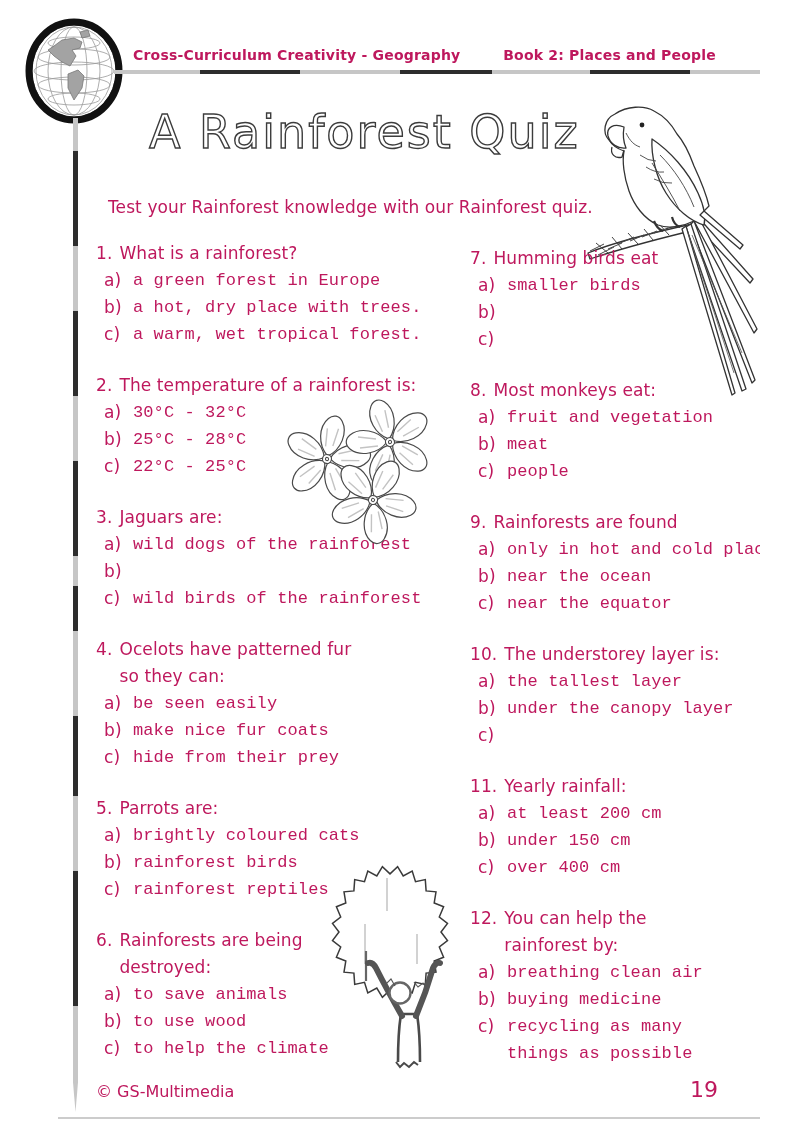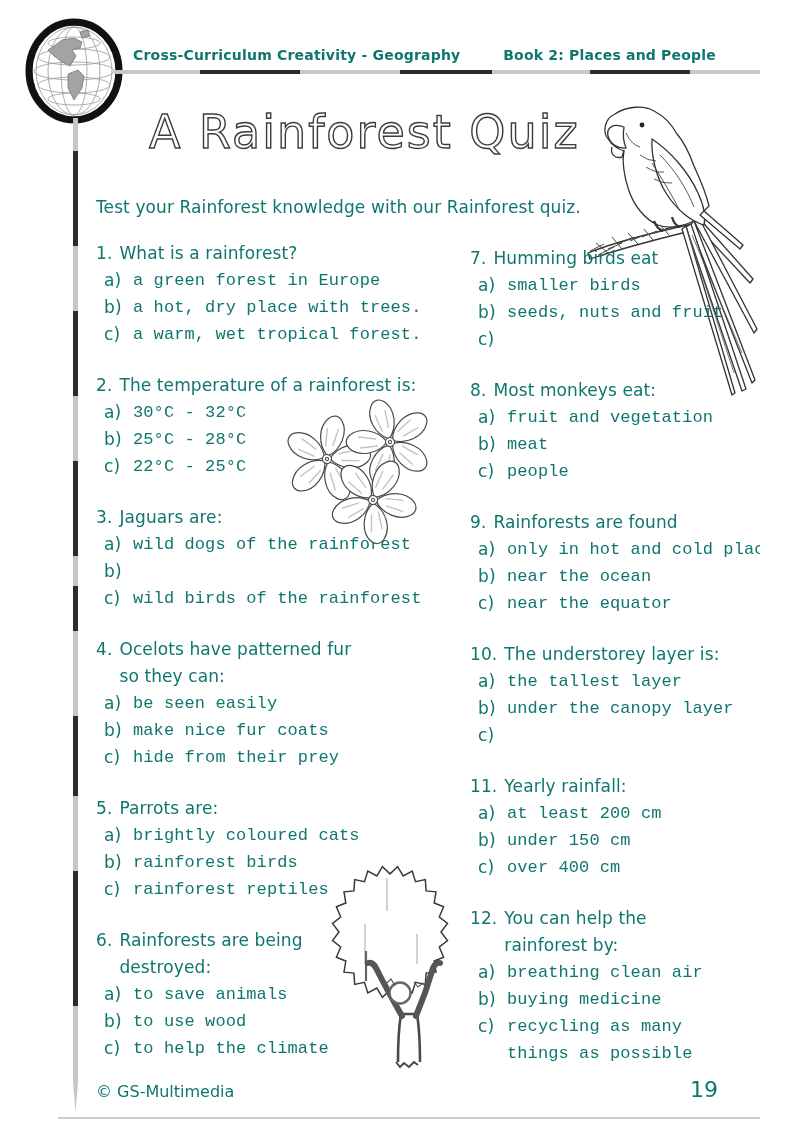--- a/index.html
+++ b/index.html
@@ -1,17 +1,17 @@
 <!DOCTYPE html>
 <html lang="en"><head>
 <meta charset="utf-8">
 <style>
   html,body{margin:0;padding:0;background:#ffffff;}
   .page{position:relative;width:760px;height:1131px;background:#ffffff;overflow:hidden;
-        font-family:"DejaVu Sans",sans-serif;color:#0f766e;}
+        font-family:"DejaVu Sans",sans-serif;color:#be185d;}
 
   
   .hdr-series{position:absolute;left:133px;top:47px;font-size:14px;font-weight:bold;letter-spacing:.2px;}
   .hdr-book{position:absolute;right:44px;top:47px;font-size:14px;font-weight:bold;letter-spacing:.2px;margin-left:9px;}
   .hdr-line{position:absolute;left:114px;top:70px;width:680px;height:4px;
     background:linear-gradient(to right,#c6c6c6 0 86px,#2d2d2d 86px 186px,#c6c6c6 186px 286px,
       #2d2d2d 286px 378px,#c6c6c6 378px 476px,#2d2d2d 476px 576px,#c6c6c6 576px 100%);
     clip-path:polygon(0 0,calc(100% - 10px) 0,100% 50%,calc(100% - 10px) 100%,0 100%);}
   .globe{position:absolute;left:24px;top:18px;}
 
@@ -21,21 +21,21 @@
       #2d2d2d 193px 278px,#c6c6c6 278px 343px,#2d2d2d 343px 438px,#c6c6c6 438px 468px,
       #2d2d2d 468px 513px,#c6c6c6 513px 598px,#2d2d2d 598px 678px,#c6c6c6 678px 753px,
       #2d2d2d 753px 888px,#c6c6c6 888px 100%);
     clip-path:polygon(0 0,100% 0,100% 97%,50% 100%,0 97%);}
 
   
   .title-svg{position:absolute;left:145px;top:96px;}
   .title-svg text{font-family:"DejaVu Sans",sans-serif;font-size:46px;letter-spacing:2px;
     fill:#ffffff;stroke:#3c3c3c;stroke-width:1.4px;}
 
-  .intro{position:absolute;left:96px;top:197px;font-size:17px;letter-spacing:.1px;text-align:right;}
+  .intro{position:absolute;left:108px;top:197px;font-size:17px;letter-spacing:.1px;text-align:right;}
 
   
   .col{position:absolute;font-size:17px;line-height:27px;letter-spacing:.1px;}
   .col-left{left:96px;top:240px;width:370px;}
   .col-right{left:470px;top:245px;width:340px;}
   .qblock{margin-bottom:24px;}
   .qrow{display:flex;}
   .qnum{flex:none;padding-right:7px;}
   .qtext{white-space:pre-line;}
   .orow{display:flex;padding-left:8px;}
@@ -269,21 +269,20 @@
       <span class="qtext">Humming birds eat</span>
     </div>
     <div class="opts">
   <div class="orow">
     <span class="oletter">a)</span>
     <span class="otext">smaller birds</span>
   </div>
 
   <div class="orow">
     <span class="oletter">b)</span>
-    <span class="otext">seeds, nuts and fruit</span>
   </div>
 
   <div class="orow">
     <span class="oletter">c)</span>
   </div>
 </div>
   </div>
 
   <div class="qblock">
     <div class="qrow">

